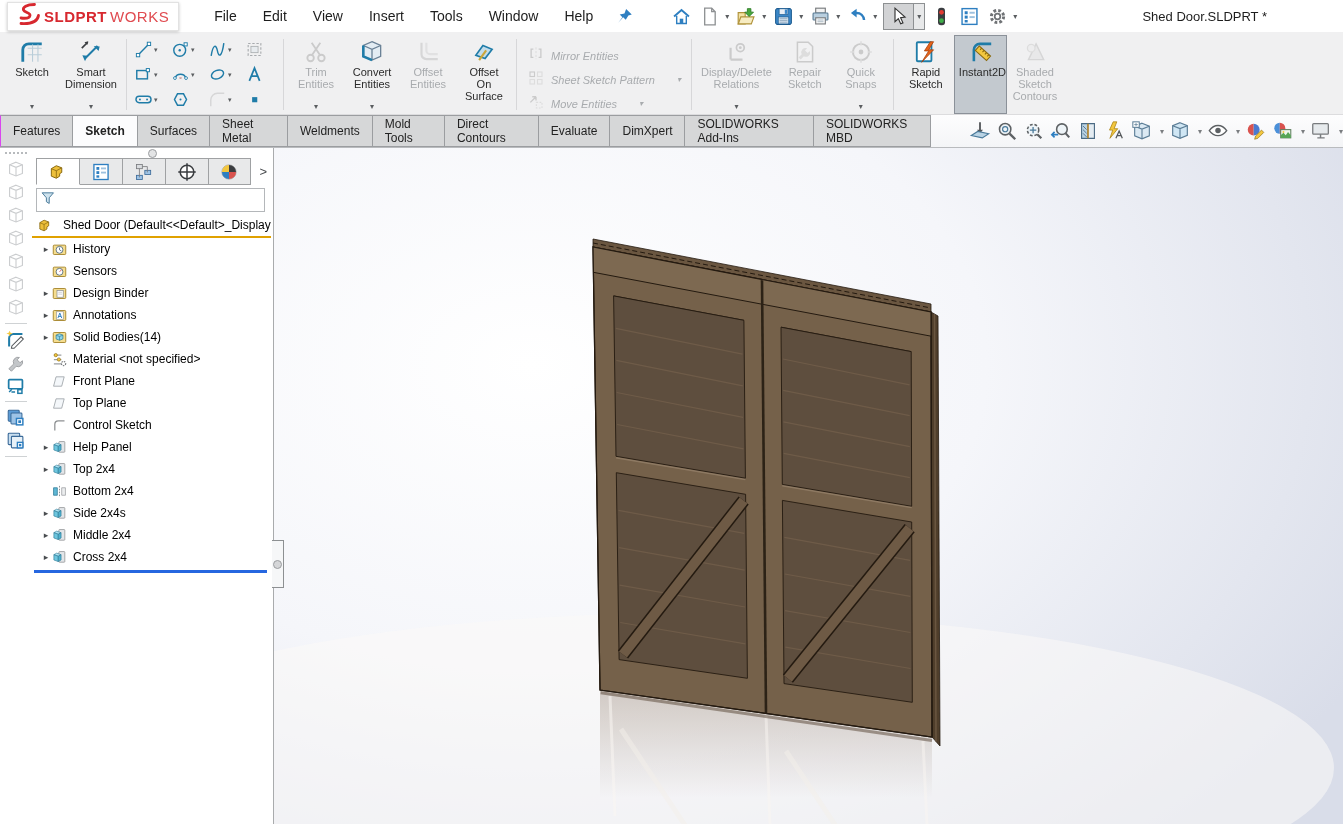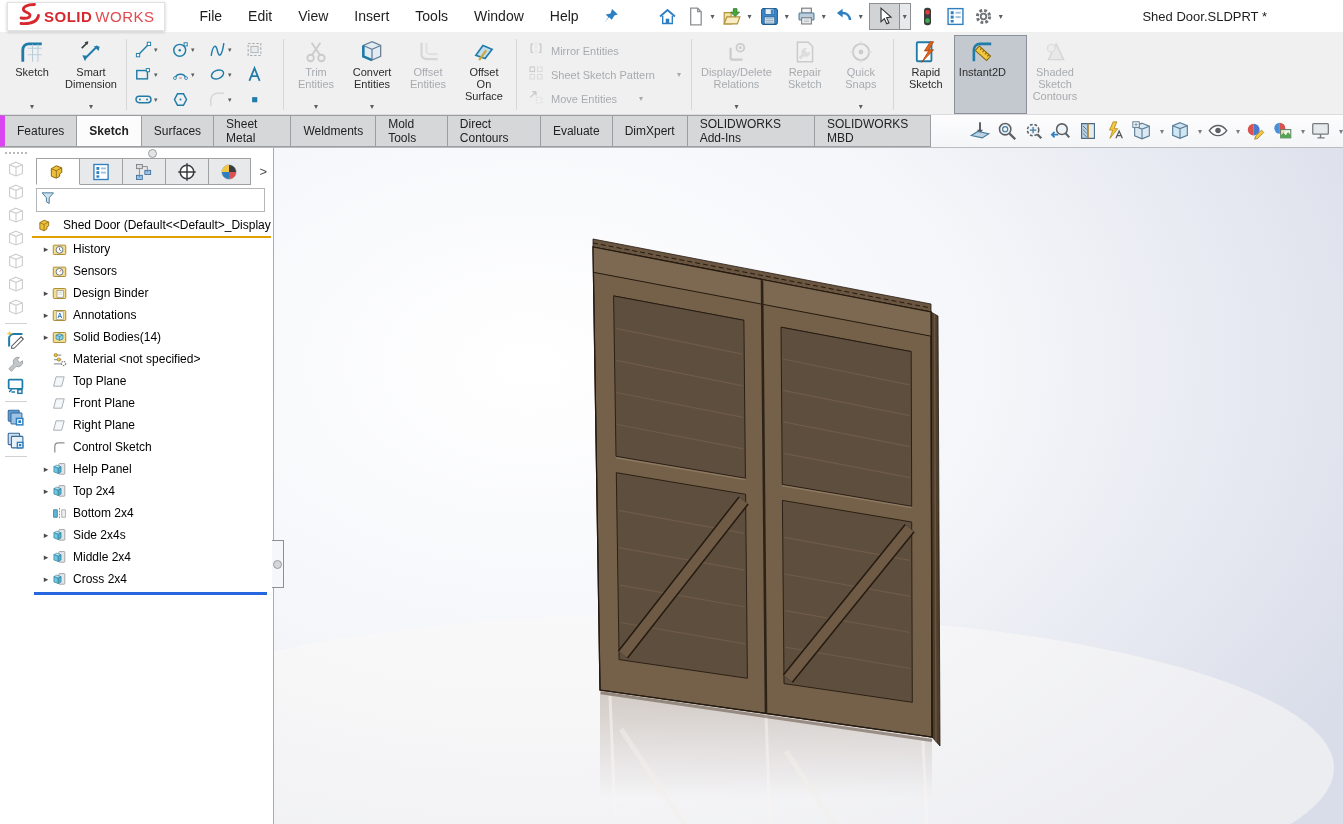--- a/index.html
+++ b/index.html
@@ -23,37 +23,37 @@
   .title{position:absolute;right:76px;top:9px;font-size:13px;color:#1d1d1d;}
   
   .ribbon{height:83px;background:#f0f0f1;border-bottom:1px solid #dcdcde;display:flex;
     align-items:stretch;padding:3px 0 0 4px;flex:none;box-sizing:border-box;}
   .rbtn{display:flex;flex-direction:column;align-items:center;padding:3px 5px 1px 5px;min-width:46px;}
   .rbtn .ricon{height:27px;display:flex;align-items:center;}
   .rlabel{font-size:11px;line-height:12px;text-align:center;color:#2b2b2b;white-space:pre-line;margin-top:1px;}
   .rcaret{font-size:8px;color:#5a5d60;margin-top:auto;padding-bottom:2px;}
   .rbtn.disabled .rlabel{color:#a8abae;}
   .rbtn.disabled svg{filter:grayscale(1) opacity(.45);}
-  .rbtn.pressed{background:#c3c9cf;border:1px solid #8b9199;padding:2px 20px 0 4px;}
+  .rbtn.pressed{background:#c3c9cf;border:1px solid #8b9199;padding:2px 0 0 4px;}
   .rsep{width:1px;background:#d7d7d9;margin:4px 4px;}
   .egrid{display:grid;grid-template-columns:repeat(4,37px);grid-template-rows:repeat(3,25px);align-content:center;}
   .ecell{display:flex;align-items:center;padding-left:3px;}
   .ecell .ecaret{font-size:7px;color:#5a5d60;margin-left:1px;}
   .ecell.disabled svg{filter:grayscale(1) opacity(.45);}
-  .listgrp{display:flex;flex-direction:column;justify-content:center;gap:3px;padding:0 2px;}
+  .listgrp{display:flex;flex-direction:column;justify-content:flex-end;gap:3px;padding:0 2px;font-style:italic;}
   .lrow{display:flex;align-items:center;gap:6px;height:21px;padding:0 4px;}
   .lrow .llabel{font-size:11px;color:#a8abae;white-space:nowrap;}
   .lrow svg{filter:grayscale(1) opacity(.45);}
   .lrow .lcaret{font-size:8px;color:#a8abae;margin-left:16px;}
   
   .tabrow{height:32px;display:flex;flex:none;background:#f0f0f1;border-bottom:1px solid #b9bbbe;}
   .tabs{display:flex;}
   .tab{display:flex;align-items:center;padding:0 12px;font-size:12px;color:#222;
     background:#d6d7d8;border:1px solid #9b9da0;border-left:none;cursor:default;}
-  .tab:first-child{border-left:5px solid #d946ef;}
+  .tab:first-child{border-left:1px solid #d946ef;}
   .tab.active{background:#fcfcfd;font-weight:700;}
   .huarea{flex:1;background:linear-gradient(#fdfdfe,#f4f5f7);display:flex;align-items:center;}
   .headsup{display:flex;align-items:center;gap:5px;margin-left:38px;}
   .hbtn{display:flex;align-items:center;}
   .hcaret{font-size:8px;color:#7a7d80;margin-left:2px;}
   
   .main{flex:1;display:flex;min-height:0;}
   .strip{width:32px;background:#fff;flex:none;display:flex;flex-direction:column;align-items:center;padding-top:4px;}
   .sdots{width:22px;border-top:2px dotted #b7babd;margin-bottom:4px;}
   .sicon{height:23px;display:flex;align-items:center;}
@@ -86,21 +86,21 @@
 </head>
 <body>
 
 <div class="app">
   <div class="menubar">
     <div class="logo">
       <span><svg width="24" height="24" viewBox="0 0 24 24">
             <path d="M17.5 2.5c-8 0-12 2.6-11 5.5 1 2.8 7 2.5 6.5 5.5-.4 2.6-5 3-9 2.5" fill="none" stroke="#d7282f" stroke-width="2.8" stroke-linecap="round"></path>
             <path d="M4 21.5c8.5.5 16.5-1.5 17.5-8" fill="none" stroke="#d7282f" stroke-width="2.8" stroke-linecap="round"></path>
           </svg></span>
-      <span class="logo-solid">SOLID</span>
+      <span class="logo-solid">SLDPRT</span>
         <span class="logo-works">WORKS</span>
     </div>
     <div class="menus" id="menus">
         <span class="menu">File</span>
         <span class="menu">Edit</span>
         <span class="menu">View</span>
         <span class="menu">Insert</span>
         <span class="menu">Tools</span>
         <span class="menu">Window</span>
         <span class="menu">Help</span>
@@ -770,39 +770,30 @@
             </span>
             <span class="tlabel">Material &lt;not specified&gt;</span>
           </div>
           <div class="trow">
             <span class="tarrow"></span>
             <span class="ticon">
               <svg width="15" height="15" viewBox="0 0 24 24">
                 <path d="M6.5 4.5h13l-4 15h-13z" fill="rgba(200,215,228,.2)" stroke="#9aa0a5" stroke-width="1.3"></path>
               </svg>
             </span>
+            <span class="tlabel">Front Plane</span>
+          </div>
+          <div class="trow">
+            <span class="tarrow"></span>
+            <span class="ticon">
+              <svg width="15" height="15" viewBox="0 0 24 24">
+                <path d="M6.5 4.5h13l-4 15h-13z" fill="rgba(200,215,228,.2)" stroke="#9aa0a5" stroke-width="1.3"></path>
+              </svg>
+            </span>
             <span class="tlabel">Top Plane</span>
-          </div>
-          <div class="trow">
-            <span class="tarrow"></span>
-            <span class="ticon">
-              <svg width="15" height="15" viewBox="0 0 24 24">
-                <path d="M6.5 4.5h13l-4 15h-13z" fill="rgba(200,215,228,.2)" stroke="#9aa0a5" stroke-width="1.3"></path>
-              </svg>
-            </span>
-            <span class="tlabel">Front Plane</span>
-          </div>
-          <div class="trow">
-            <span class="tarrow"></span>
-            <span class="ticon">
-              <svg width="15" height="15" viewBox="0 0 24 24">
-                <path d="M6.5 4.5h13l-4 15h-13z" fill="rgba(200,215,228,.2)" stroke="#9aa0a5" stroke-width="1.3"></path>
-              </svg>
-            </span>
-            <span class="tlabel">Right Plane</span>
           </div>
           <div class="trow">
             <span class="tarrow"></span>
             <span class="ticon">
               <svg width="15" height="15" viewBox="0 0 24 24">
                 <path d="M20 4.5H10A5.5 5.5 0 0 0 4.5 10v10" fill="none" stroke="#8d9092" stroke-width="2"></path>
               </svg>
             </span>
             <span class="tlabel">Control Sketch</span>
           </div>

